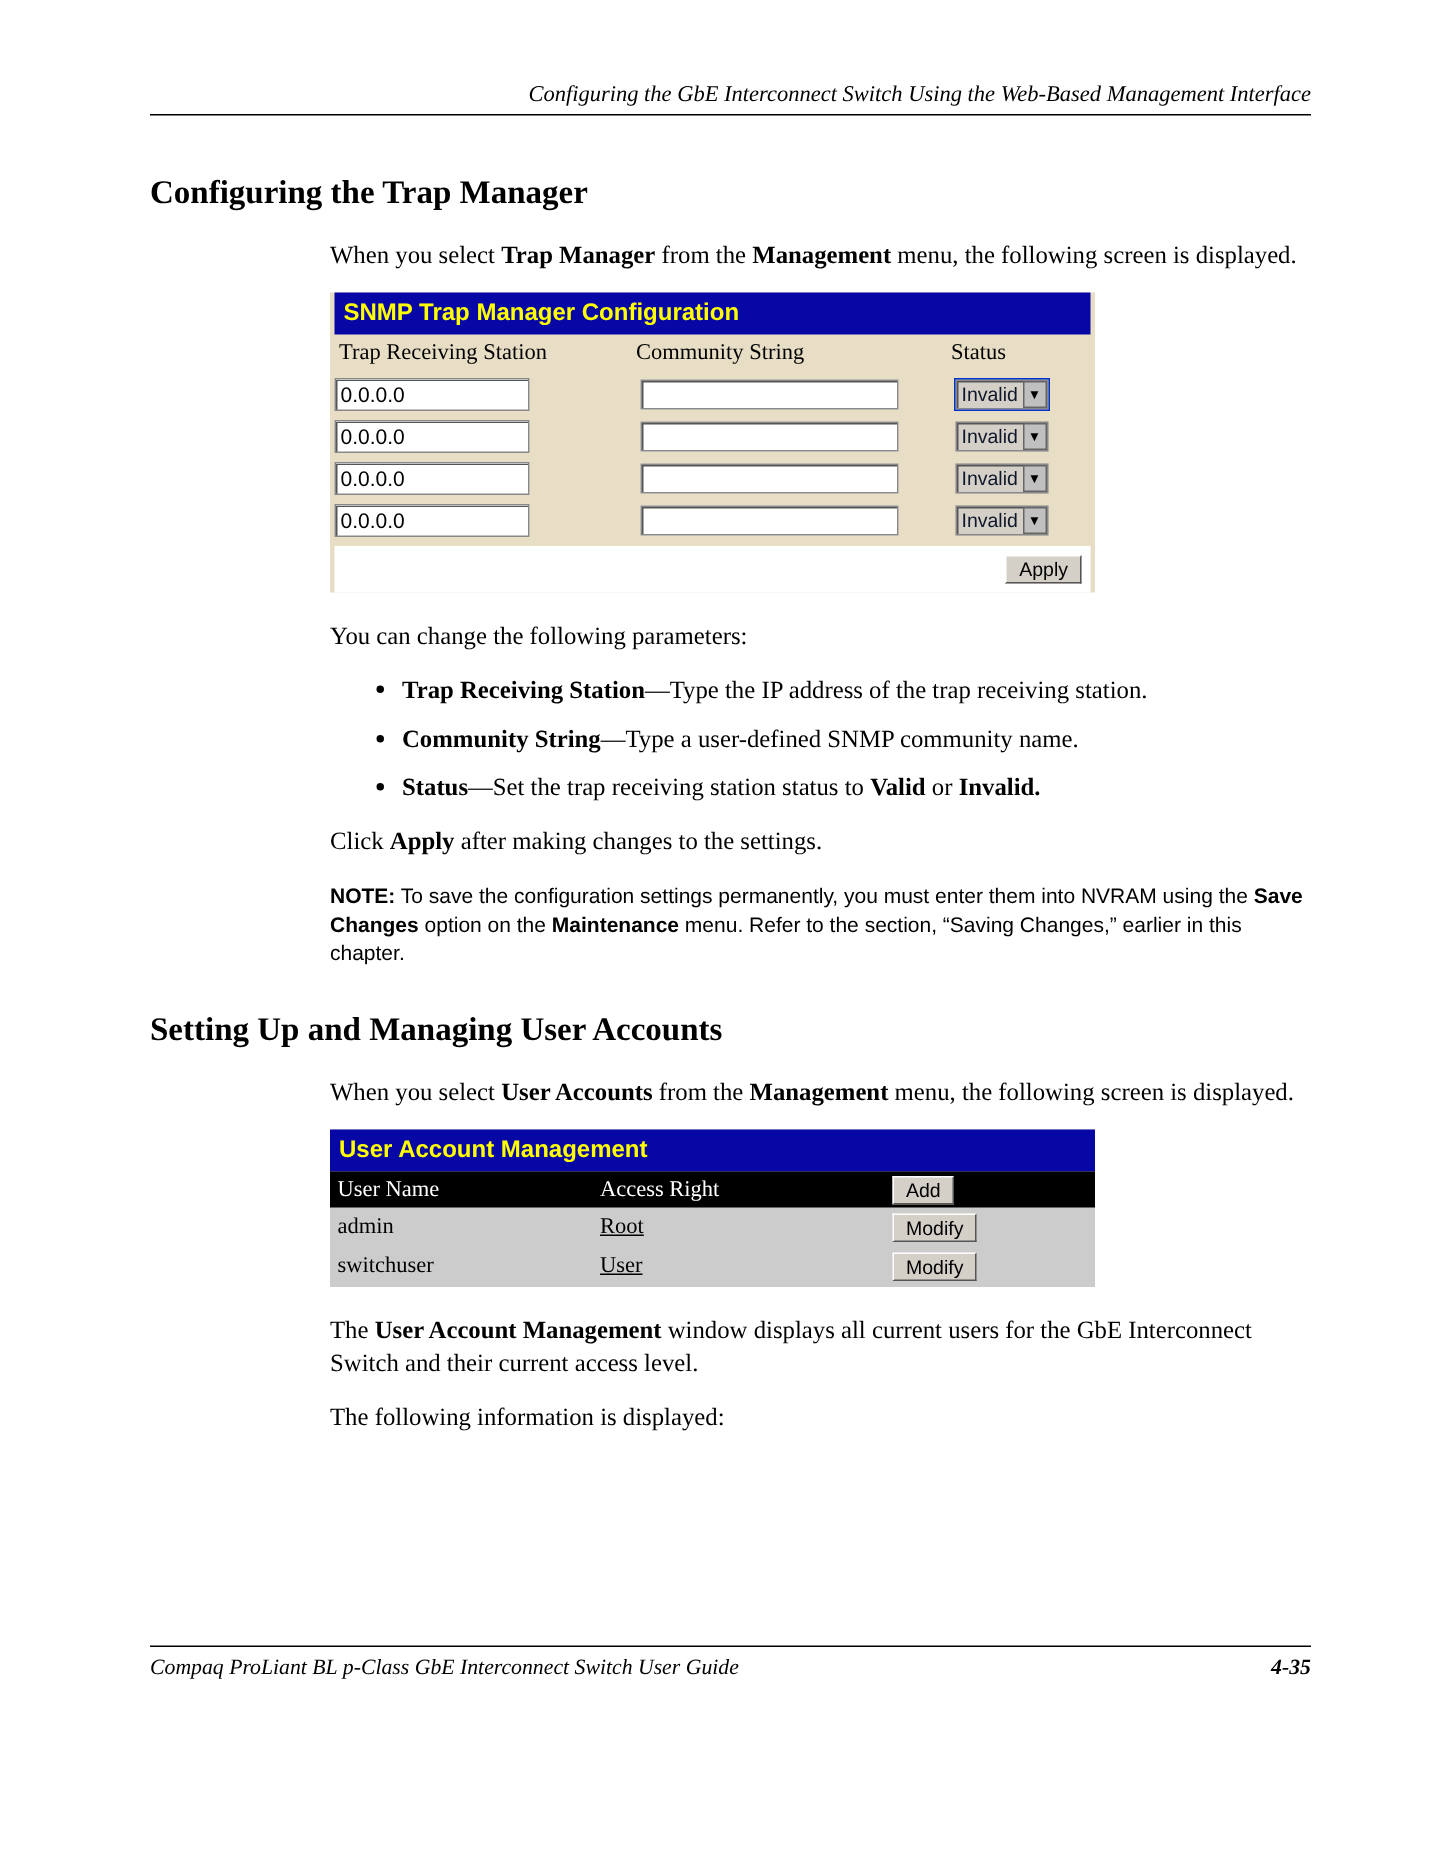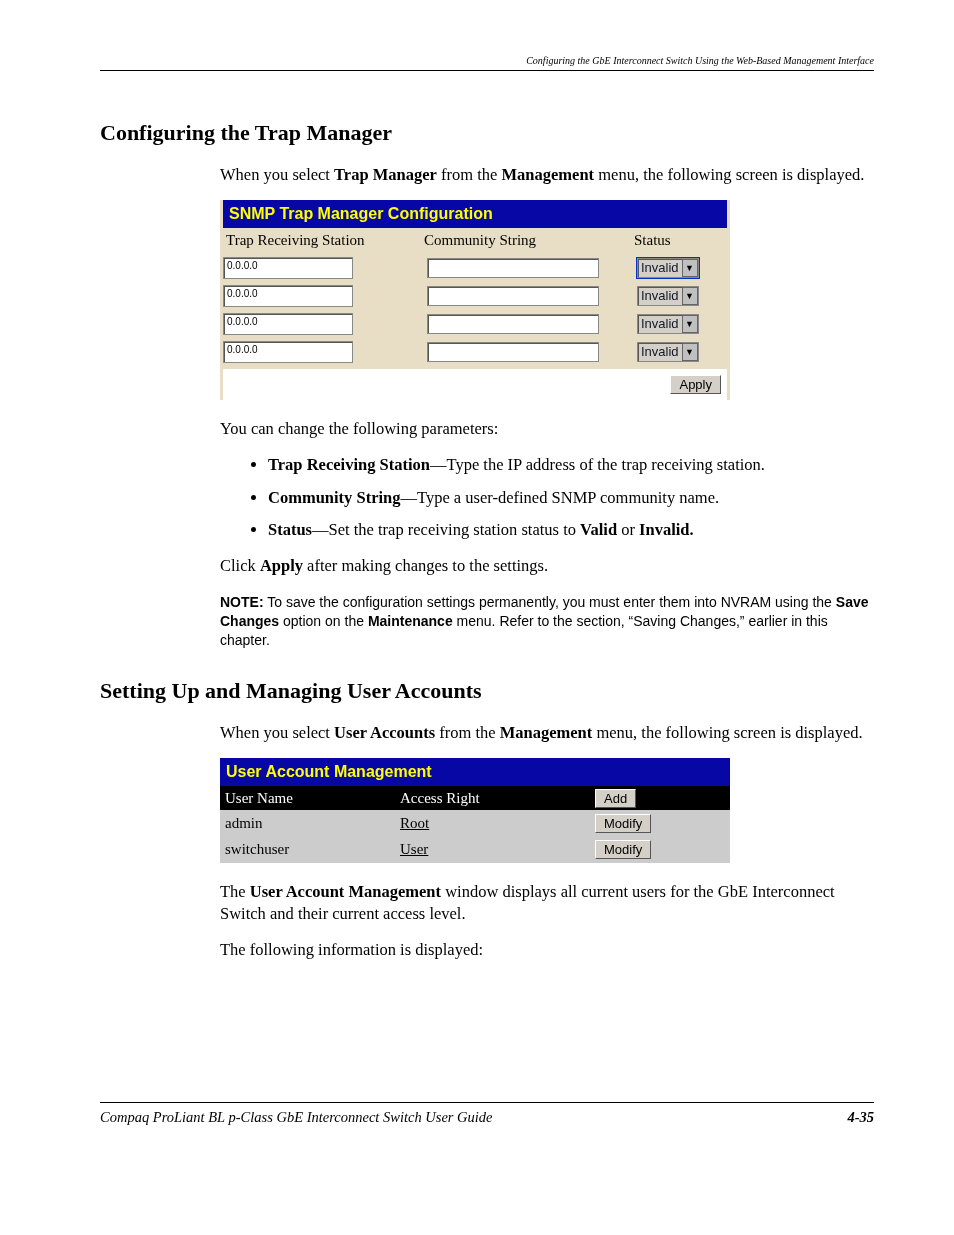--- a/index.html
+++ b/index.html
@@ -9,24 +9,24 @@
     font-family: "Times New Roman", Times, serif;
     color: #000;
     width: 954px;
   }
   .page {
     padding: 55px 80px 40px 100px;
   }
   .running-header {
     text-align: right;
     font-style: italic;
-    font-size: 10px;
+    font-size: 15px;
     border-bottom: 1.5px solid #000;
     padding-bottom: 4px;
-    margin-bottom: 49px;
+    margin-bottom: 38px;
   }
   h2 {
     font-family: Liberation Serif, serif;
     font-weight: bold;
     font-size: 22px;
     margin: 0 0 18px 0;
   }
   .content-block {
     margin-left: 120px;
     font-size: 16.5px;
@@ -79,21 +79,21 @@
     display: flex;
     align-items: center;
     padding: 3px 3px;
   }
   .snmp-ip {
     width: 122px;
     height: 18px;
     background: #fff;
     border: 1px solid #888;
     box-shadow: inset 1px 1px 0 #555;
-    font-size: 10px;
+    font-size: 14px;
     padding: 1px 3px;
     font-family: Arial, sans-serif;
   }
   .snmp-gap1 { width: 74px; }
   .snmp-comm {
     width: 170px;
     height: 18px;
     background: #fff;
     border: 1px solid #888;
     box-shadow: inset 1px 1px 0 #555;

